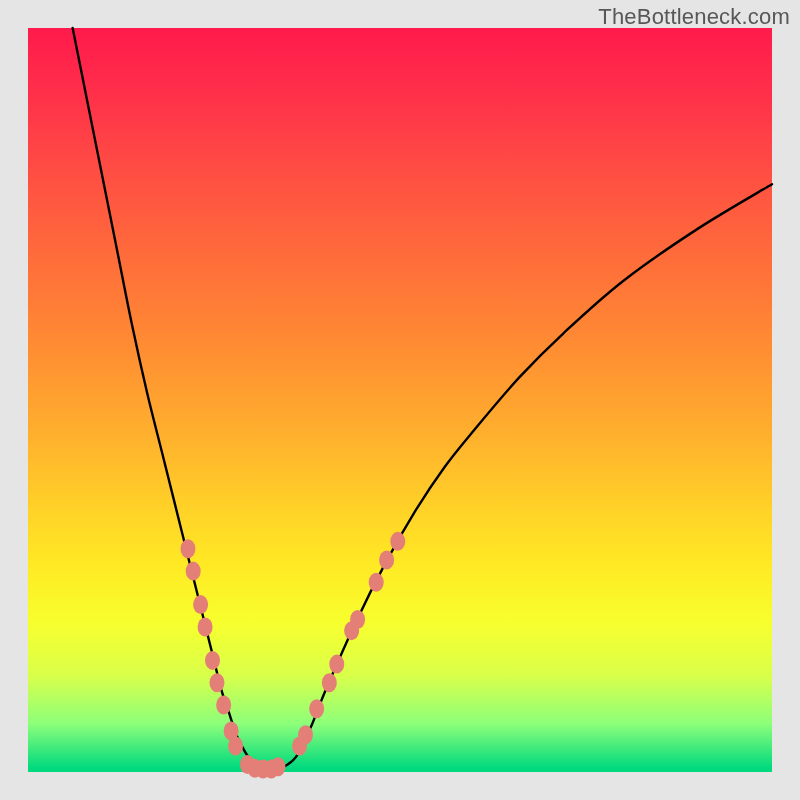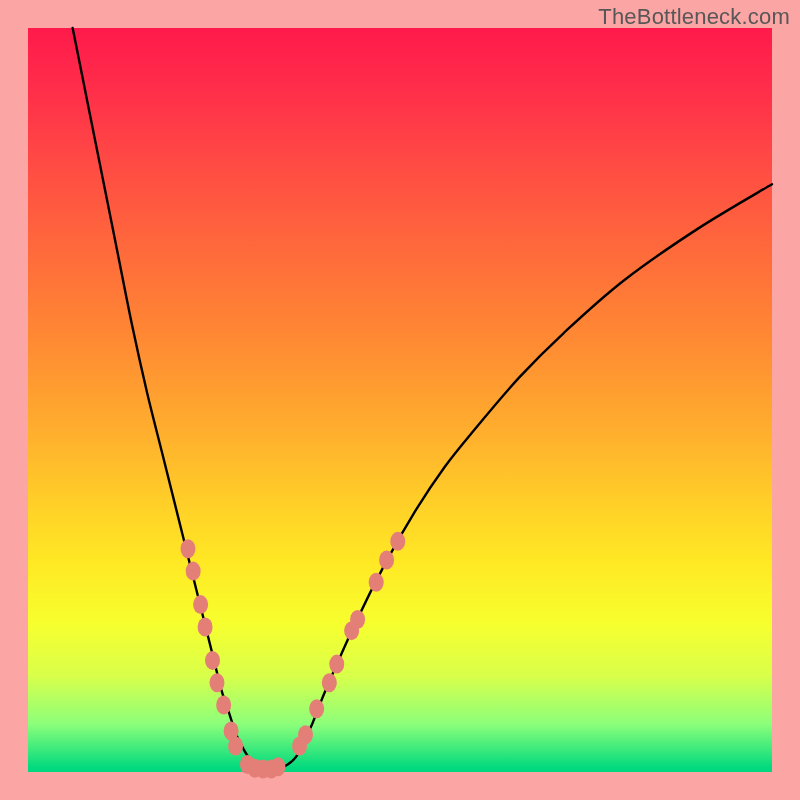--- a/index.html
+++ b/index.html
@@ -10,21 +10,21 @@
     overflow: hidden;
     background: #000;
     font-family: Arial, Helvetica, sans-serif;
   }
   .frame {
     position: absolute;
     left: 0;
     top: 0;
     width: 800px;
     height: 800px;
-    background: #fca5a5;
+    background: #e5e5e5;
     text-align: center;
   }
   .plot {
     position: absolute;
     left: 28px;
     top: 28px;
     width: 744px;
     height: 744px;
     background: linear-gradient(to bottom,
       #ff1a4b 0%,

